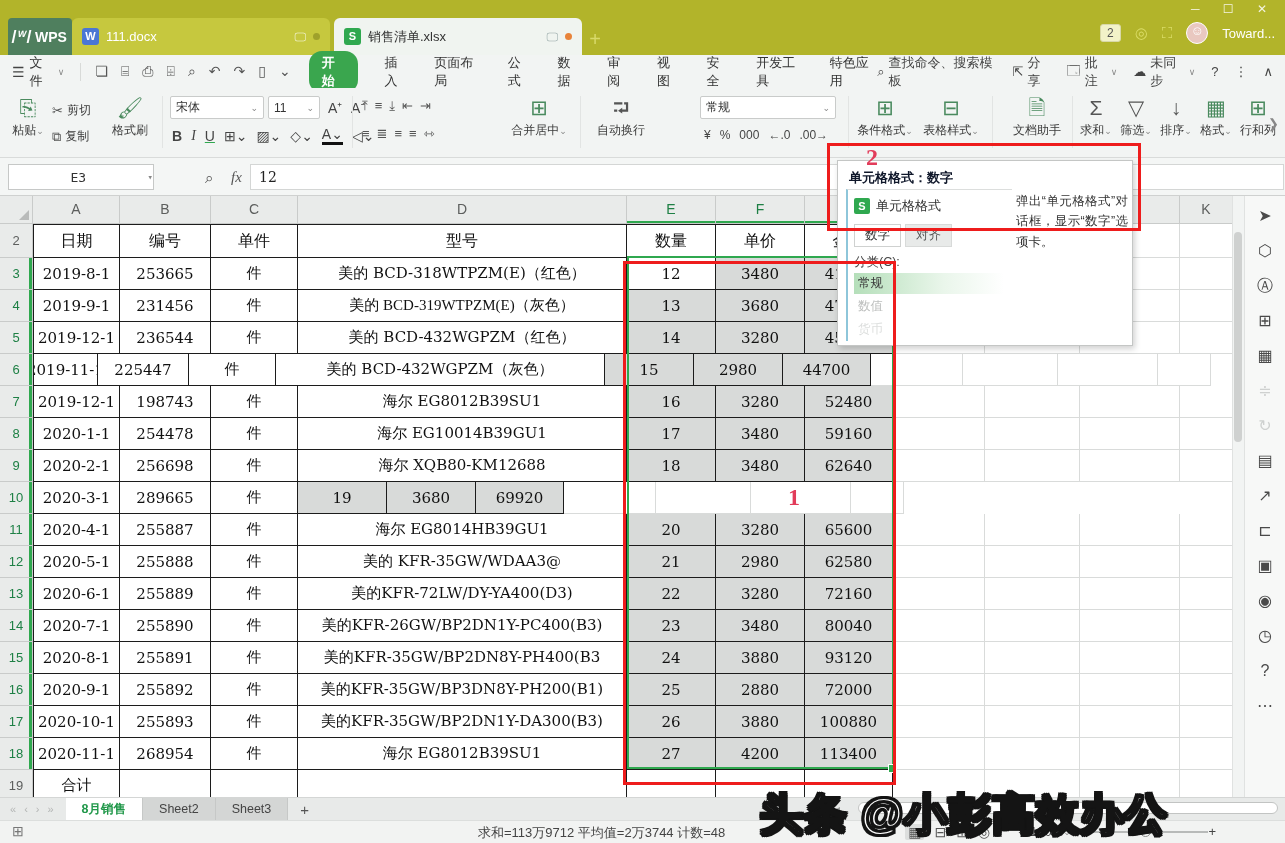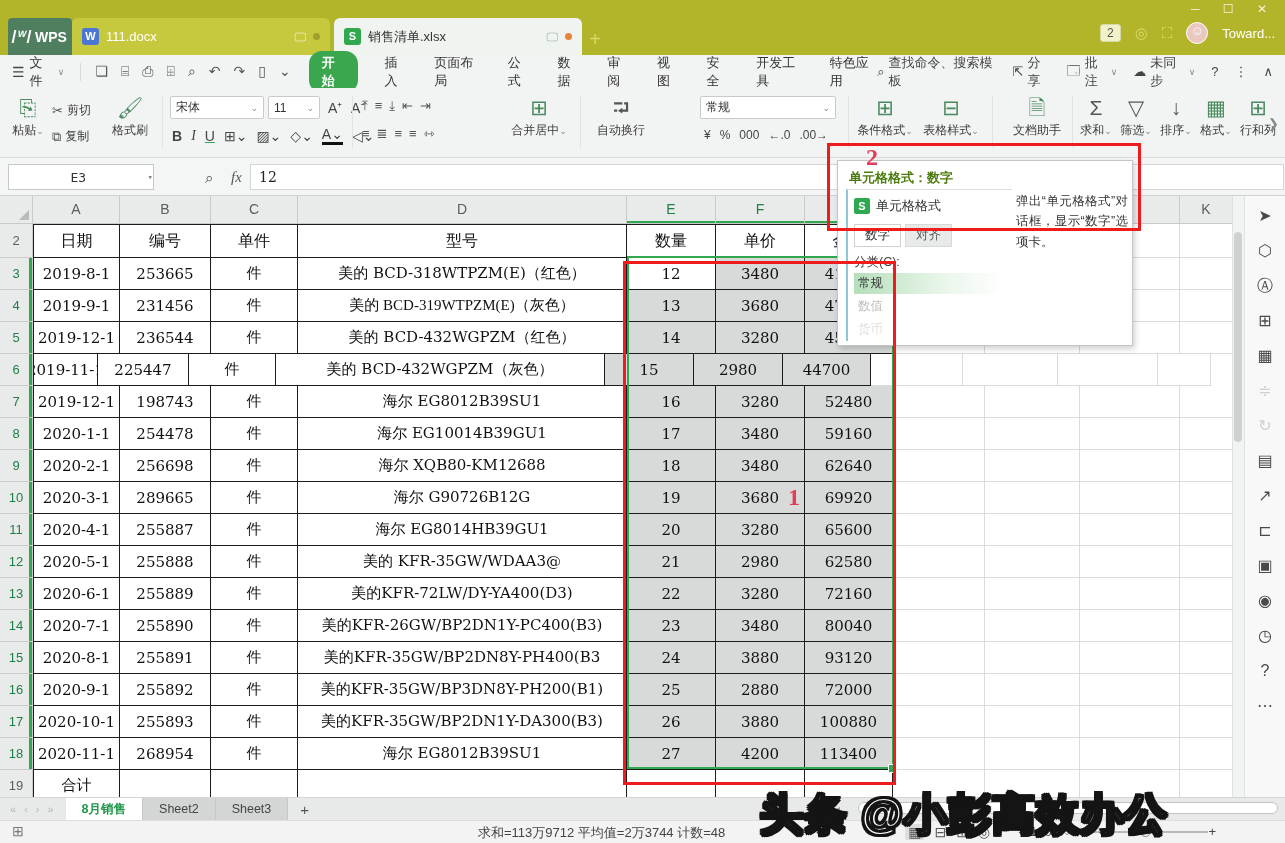--- a/index.html
+++ b/index.html
@@ -86,21 +86,21 @@
   
   #sel-border { left:627px; top:256px; width:267px; height:513px; border:2px solid #2fa84f; z-index:20; pointer-events:none; }
   #fill-handle { left:888px; top:764px; width:9px; height:9px; background:#2fa84f; border:1px solid #fff; z-index:21; }
   #red1 { left:623px; top:261px; width:273px; height:524px; border:3px solid #ee1c1c; z-index:60; pointer-events:none; }
   #red2 { left:827px; top:143px; width:314px; height:88px; border:3px solid #ee1c1c; z-index:60; pointer-events:none; }
   .redlbl { color:#e23c5a; font-family:"Liberation Serif",serif; font-weight:bold; font-size:24px; z-index:61; }
   #lbl1 { left:788px; top:484px; } #lbl2 { left:866px; top:144px; }
 
   
   #popup { left:837px; top:160px; width:296px; height:186px; background:#fff; border:1px solid #c4c6c5; box-shadow:2px 3px 6px rgba(0,0,0,.18); z-index:50; }
-  #popup-title { position:absolute; left:11px; top:8px; font-size:13px; font-weight:bold; color:#4d7c0f; }
+  #popup-title { position:absolute; left:11px; top:8px; font-size:13px; font-weight:bold; color:#0f172a; }
   #pv { position:absolute; left:8px; top:28px; width:166px; height:152px; border-top:1px solid #dcdedd; border-left:2px solid #8ec6da; padding:4px 0 0 6px; overflow:hidden; }
   #pv-item { display:flex; align-items:center; gap:6px; font-size:13px; color:#333; height:24px; }
   .s-ic { width:16px; height:16px; background:#2fa84f; color:#fff; font-size:11px; font-weight:bold; text-align:center; line-height:16px; border-radius:2px; }
   #pv-tabs { display:flex; gap:4px; margin-top:6px; font-size:12.5px; }
   #pv-tabs .ptab { padding:2px 10px; border:1px solid #cfd1d0; background:#fff; color:#333; }
   #pv-tabs .ptab.off { background:#e8eae9; color:#555; border-color:#d8dad9; }
   #pv-cat { font-size:12.5px; color:#444; margin-top:7px; }
   .pl { font-size:12.5px; padding:2px 4px; margin-top:2px; width:150px; }
   .pl.g { background:linear-gradient(90deg,#b5dfba,#eaf6eb 60%,rgba(255,255,255,0)); color:#3a3a3a; }
   .pl.f1 { color:#bdbfbe; } .pl.f2 { color:#dddfde; }
@@ -456,21 +456,20 @@
         <div class="c lt" style="width: 92px;"></div>
         <div class="c lt" style="width: 95px;"></div>
         <div class="c lt" style="width: 100px;"></div>
         <div class="c lt" style="width: 53px;"></div>
       </div>
       <div class="grow" style="height: 32px;">
         <div class="rn selr">10</div>
         <div class="c tb lb" style="width: 87px;">2020-3-1</div>
         <div class="c tb" style="width: 91px;">289665</div>
         <div class="c tb" style="width: 87px;">件</div>
-        <div class="c tb" style="width: 329px;">海尔 G90726B12G</div>
         <div class="c tb sel" style="width: 89px;">19</div>
         <div class="c tb sel" style="width: 89px;">3680</div>
         <div class="c tb sel" style="width: 88px;">69920</div>
         <div class="c lt" style="width: 92px;"></div>
         <div class="c lt" style="width: 95px;"></div>
         <div class="c lt" style="width: 100px;"></div>
         <div class="c lt" style="width: 53px;"></div>
       </div>
       <div class="grow" style="height: 32px;">
         <div class="rn selr">11</div>

